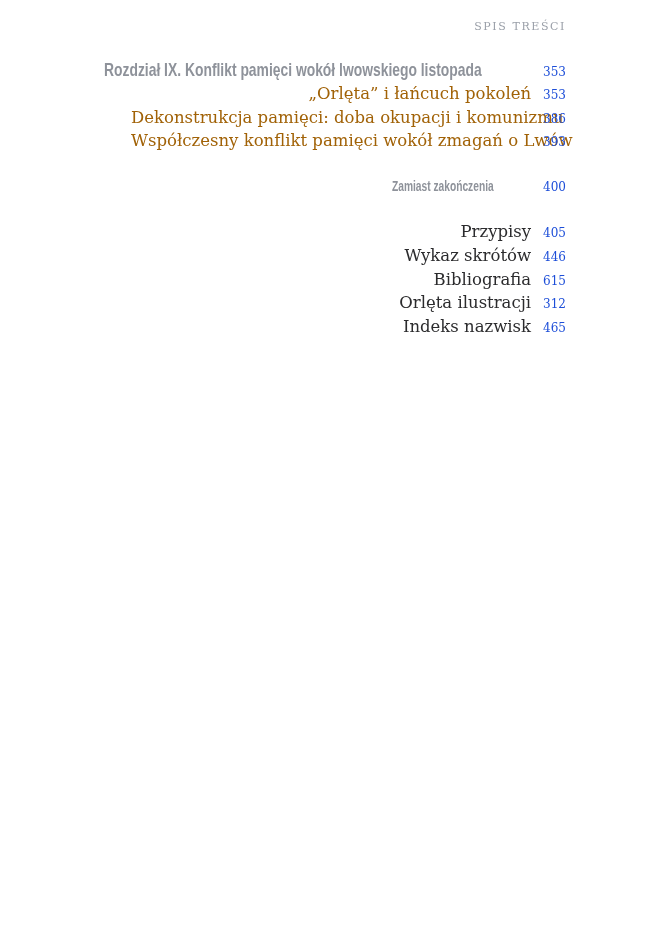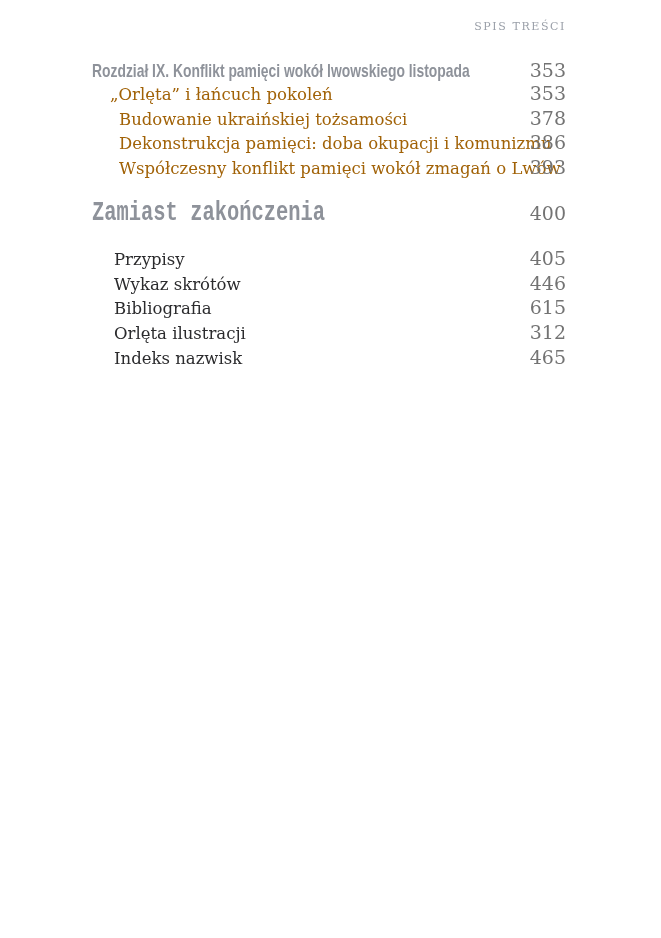--- a/index.html
+++ b/index.html
@@ -6,49 +6,50 @@
   html, body {
     width: 661px; height: 938px;
     background: #ffffff;
     font-family: "DejaVu Serif", serif;
     overflow: hidden;
   }
   .page {
     position: relative;
     width: 661px; height: 938px;
     background: #ffffff;
+    text-align: right;
   }
   .running-head {
     position: absolute;
     top: 20px; right: 95px;
     font-family: "DejaVu Serif", serif;
     font-size: 11px;
     letter-spacing: 1.6px;
     color: #9ba0a9;
     white-space: nowrap;
   }
   .toc {
     position: absolute;
-    top: 59px; left: 92px; right: 95px;
+    top: 59px; left: 104px; right: 95px;
   }
   .row {
     display: flex;
     justify-content: space-between;
     align-items: baseline;
   }
   .row .label {
     flex: 1 1 auto;
     min-width: 0;
     white-space: nowrap;
   }
   .row .pagenum {
     flex: 0 0 auto;
     font-family: "DejaVu Serif", serif;
-    font-size: 19px;
-    color: #737373;
+    font-size: 12px;
+    color: #1d4ed8;
     padding-left: 12px;
   }
   .condensed {
     display: inline-block;
     transform: scaleX(0.73);
     transform-origin: left center;
     white-space: nowrap;
   }
   .chapter-row {
     line-height: 22px;
@@ -66,23 +67,23 @@
   .sub-row .label {
     font-size: 16.5px;
     color: #a16207;
   }
   .sub-row.hanging-quote .label { text-indent: -9px; }
   .section-row {
     margin-top: 20px;
     line-height: 24px;
   }
   .section-row .label {
-    font-family: Liberation Mono, monospace;
+    font-family: Liberation Sans, sans-serif;
     font-weight: bold;
-    font-size: 28px;
+    font-size: 14px;
     color: #8e929a;
   }
   .backmatter { margin-top: 22px; }
   .plain-row { line-height: 22.7px; margin-left: 22px; }
   .plain-row .label {
     font-size: 16.5px;
     color: #2b2b2d;
   }
 </style>
 </head>
@@ -97,24 +98,20 @@
     <div class="row chapter-row">
       <div class="label"><span class="condensed">Rozdział IX. Konflikt pamięci wokół lwowskiego listopada</span></div>
       <div class="pagenum">353</div>
     </div>
 
     <div class="row sub-row hanging-quote">
       <div class="label">„Orlęta” i łańcuch pokoleń</div>
       <div class="pagenum">353</div>
     </div>
 
-    <div class="row sub-row">
-      <div class="label">Budowanie ukraińskiej tożsamości</div>
-      <div class="pagenum">378</div>
-    </div>
 
     <div class="row sub-row">
       <div class="label">Dekonstrukcja pamięci: doba okupacji i komunizmu</div>
       <div class="pagenum">386</div>
     </div>
 
     <div class="row sub-row">
       <div class="label">Współczesny konflikt pamięci wokół zmagań o Lwów</div>
       <div class="pagenum">393</div>
     </div>

